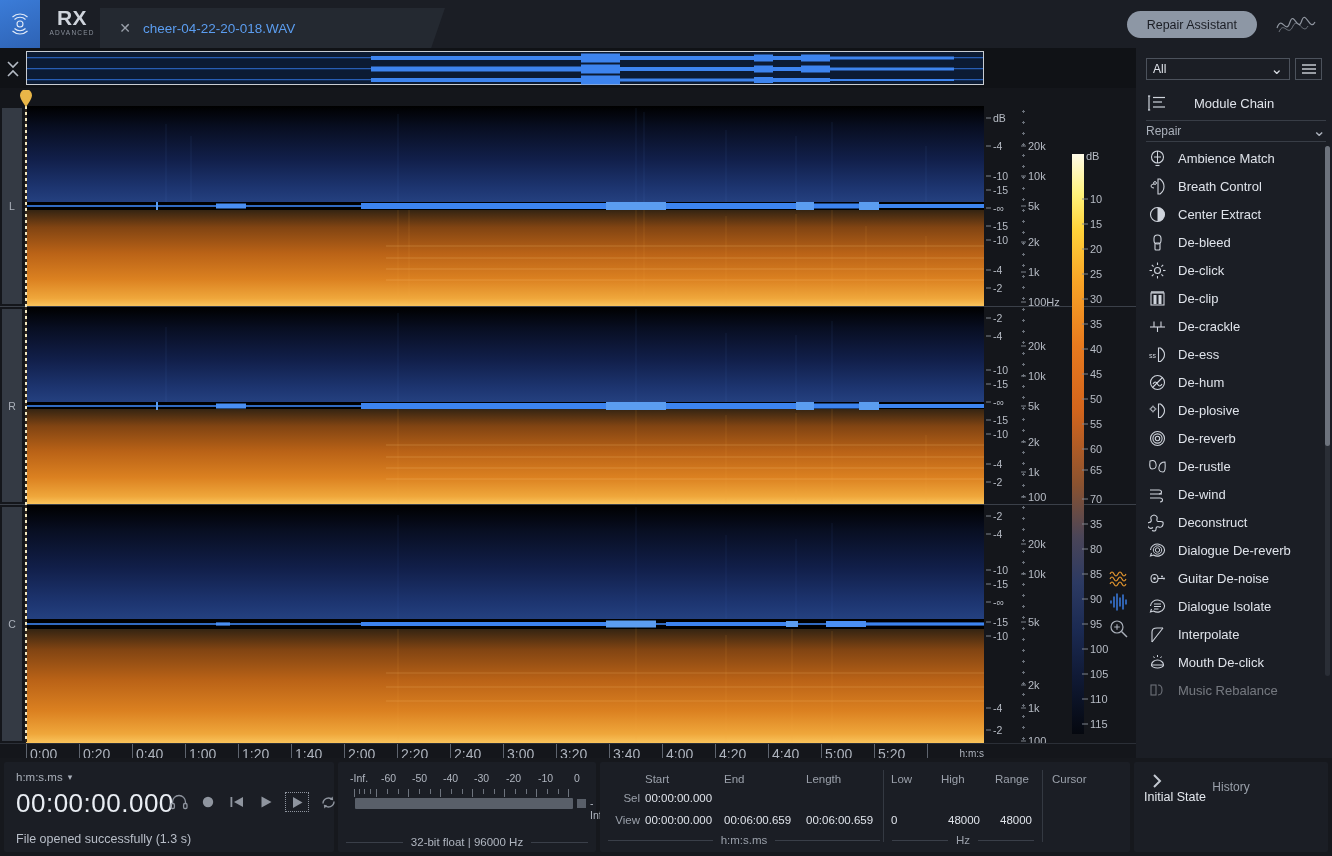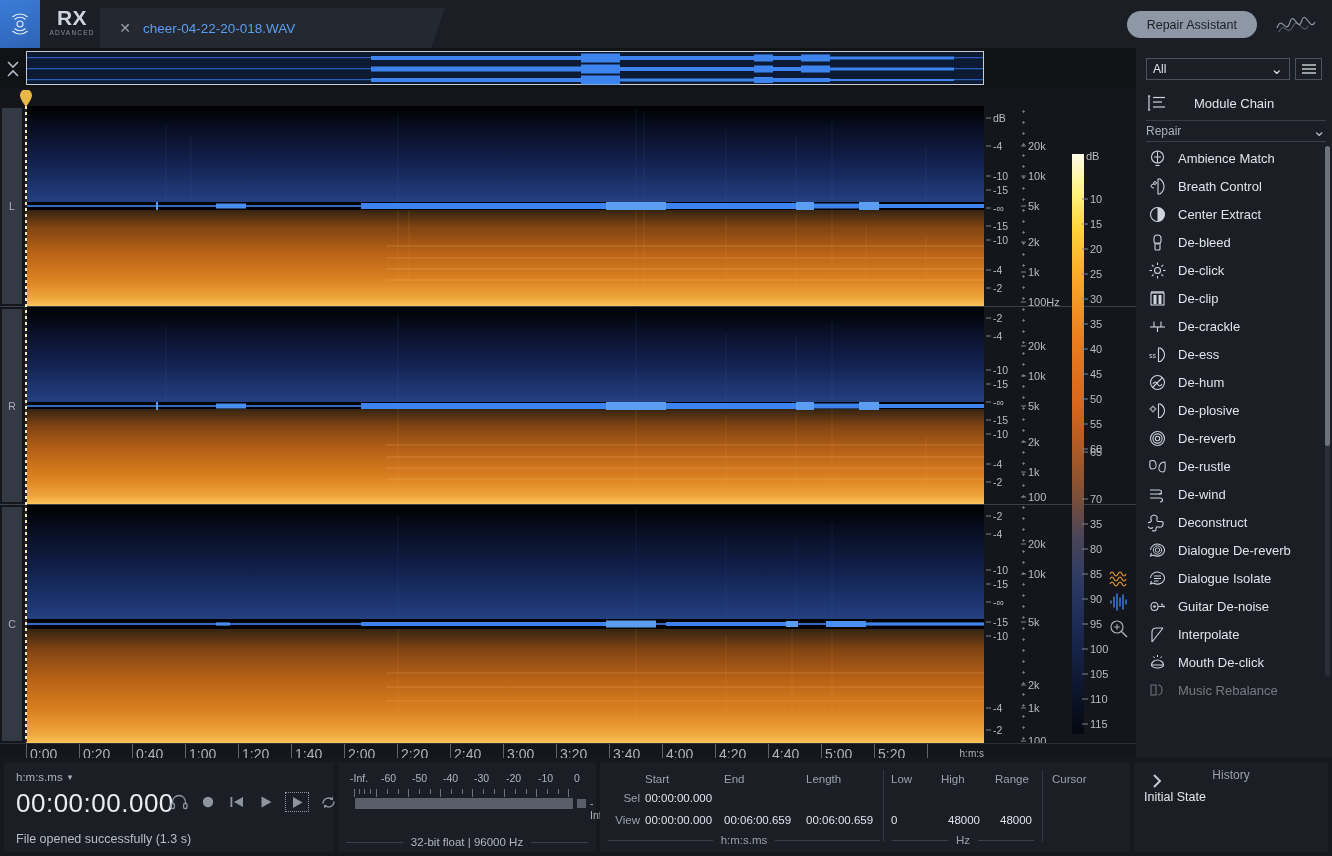--- a/index.html
+++ b/index.html
@@ -266,21 +266,21 @@
   .grid-hdr { position: absolute; font-size: 11.5px; color: #9aa0aa; }
   .grid-cell { position: absolute; font-size: 11.5px; color: #dfe3ea; }
   .grid-rowlab { position: absolute; font-size: 11.5px; color: #9aa0aa; text-align: right; }
   .vdiv { position: absolute; top: 8px; width: 1px; height: 72px; background: #343942; }
   .unit-line {
     position: absolute; display: flex; align-items: center; gap: 8px;
     font-size: 11.5px; color: #9aa0aa;
   }
   .unit-line .ln { flex: 1; height: 1px; background: #3a3f49; }
 
-  .hist-title { position: absolute; left: 0; right: 0; top: 6px; text-align: center; font-size: 12px; color: #9aa0aa; }
+  .hist-title { position: absolute; left: 0; right: 0; top: 18px; text-align: center; font-size: 12px; color: #9aa0aa; }
   .hist-item { position: absolute; left: 10px; top: 28px; font-size: 12.5px; color: #e4e8ee; }
 
   
   .modpanel {
     position: absolute; left: 1136px; top: 48px; width: 196px; height: 710px;
     background: #1b1e25;
   }
   .mp-head { position: absolute; left: 10px; top: 10px; width: 176px; height: 22px; display: flex; gap: 5px; }
   .mp-sel {
     flex: 1; border: 1px solid #4c525c; color: #dfe3ea; font-size: 12px;
@@ -618,21 +618,21 @@
       <div class="cb-label" style="top:112px">15</div>
       <div class="cb-label" style="top:137px">20</div>
       <div class="cb-label" style="top:162px">25</div>
       <div class="cb-label" style="top:187px">30</div>
       <div class="cb-label" style="top:212px">35</div>
       <div class="cb-label" style="top:237px">40</div>
       <div class="cb-label" style="top:262px">45</div>
       <div class="cb-label" style="top:287px">50</div>
       <div class="cb-label" style="top:312px">55</div>
       <div class="cb-label" style="top:337px">60</div>
-      <div class="cb-label" style="top:340px">65</div>
+      <div class="cb-label" style="top:358px">65</div>
       <div class="cb-label" style="top:387px">70</div>
       <div class="cb-label" style="top:412px">35</div>
       <div class="cb-label" style="top:437px">80</div>
       <div class="cb-label" style="top:462px">85</div>
       <div class="cb-label" style="top:487px">90</div>
       <div class="cb-label" style="top:512px">95</div>
       <div class="cb-label" style="top:537px">100</div>
       <div class="cb-label" style="top:562px">105</div>
       <div class="cb-label" style="top:587px">110</div>
       <div class="cb-label" style="top:612px">115</div>
@@ -1208,42 +1208,42 @@
                 <circle cx="9.5" cy="9" r="2.2"></circle>
               </g>
             </svg>
         </span>
         <span class="mp-item-label">Dialogue De-reverb</span>
       </div>
 
       <div class="mp-item">
         <span class="mp-ico">
           <svg width="19" height="19" viewBox="0 0 19 19">
+              <path d="M3 9.5 q0-4 3.5-4 q3.5 0 3.5 4 q0 4-3.5 4 q-3.5 0-3.5-4 Z" fill="none" stroke="#cfd4dc" stroke-width="1.05"></path>
+              <circle cx="6.5" cy="9.5" r="1.3" fill="#cfd4dc"></circle>
+              <path d="M10 9.5 H16" stroke="#cfd4dc" stroke-width="1.05"></path>
+              <circle cx="14" cy="7.5" r="1" fill="#cfd4dc"></circle>
+              <circle cx="16" cy="9.5" r="1" fill="#cfd4dc"></circle>
+            </svg>
+        </span>
+        <span class="mp-item-label">Guitar De-noise</span>
+      </div>
+
+      <div class="mp-item">
+        <span class="mp-ico">
+          <svg width="19" height="19" viewBox="0 0 19 19">
               <path d="M2.5 9 a7 6 0 1 1 3 5 l-3 1 1-3" fill="none" stroke="#cfd4dc" stroke-width="1.1"></path>
               <g stroke="#cfd4dc" stroke-width="1">
                 <path d="M6 7 H13"></path>
                 <path d="M6 9.5 H13"></path>
                 <path d="M6 12 H10.5"></path>
               </g>
             </svg>
         </span>
         <span class="mp-item-label">Dialogue Isolate</span>
-      </div>
-
-      <div class="mp-item">
-        <span class="mp-ico">
-          <svg width="19" height="19" viewBox="0 0 19 19">
-              <path d="M3 9.5 q0-4 3.5-4 q3.5 0 3.5 4 q0 4-3.5 4 q-3.5 0-3.5-4 Z" fill="none" stroke="#cfd4dc" stroke-width="1.05"></path>
-              <circle cx="6.5" cy="9.5" r="1.3" fill="#cfd4dc"></circle>
-              <path d="M10 9.5 H16" stroke="#cfd4dc" stroke-width="1.05"></path>
-              <circle cx="14" cy="7.5" r="1" fill="#cfd4dc"></circle>
-              <circle cx="16" cy="9.5" r="1" fill="#cfd4dc"></circle>
-            </svg>
-        </span>
-        <span class="mp-item-label">Guitar De-noise</span>
       </div>
 
       <div class="mp-item">
         <span class="mp-ico">
           <svg width="19" height="19" viewBox="0 0 19 19">
               <path d="M4 17 L4 7 Q4 3 9 3 L15 3" fill="none" stroke="#cfd4dc" stroke-width="1.1"></path>
               <path d="M15 3 L4 17" stroke="#cfd4dc" stroke-width="1.1"></path>
             </svg>
         </span>
         <span class="mp-item-label">Interpolate</span>

